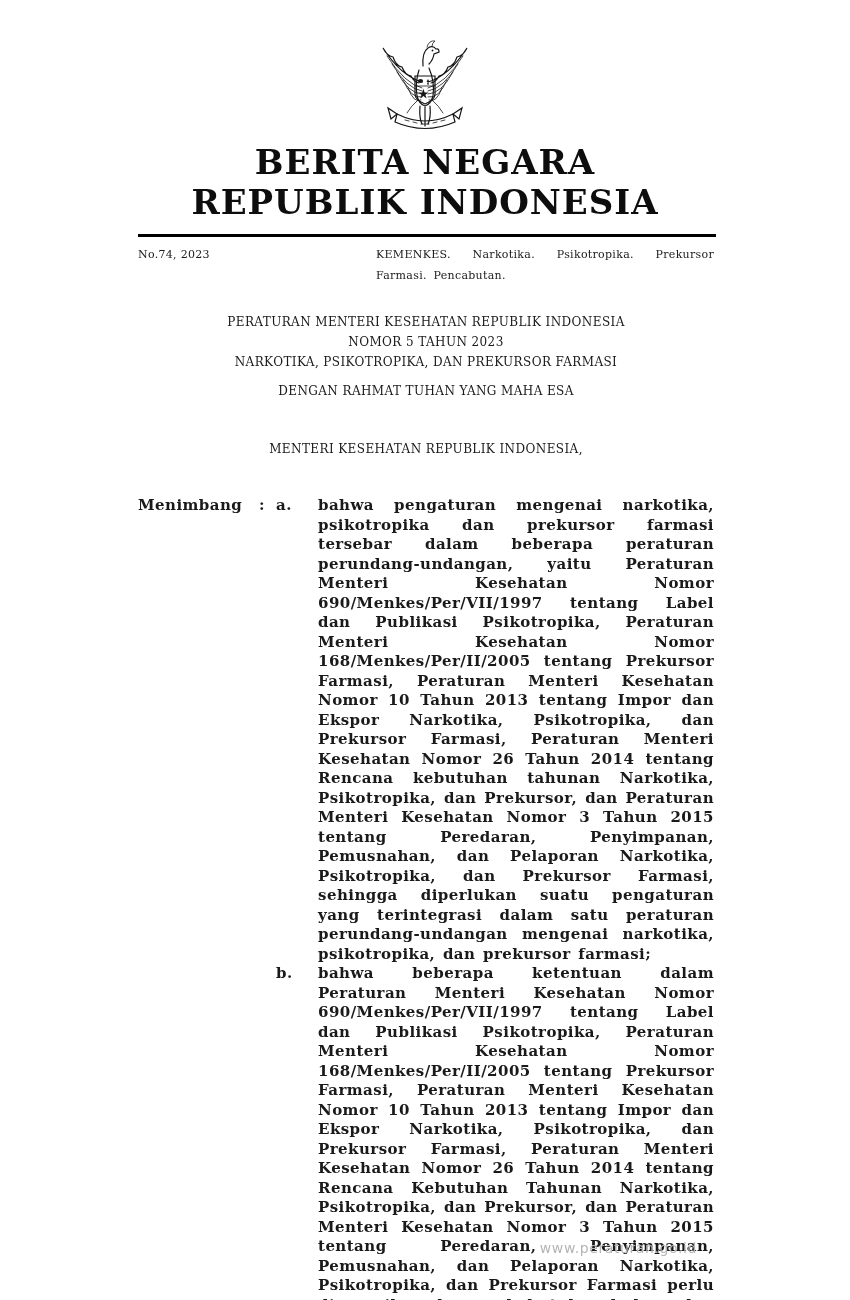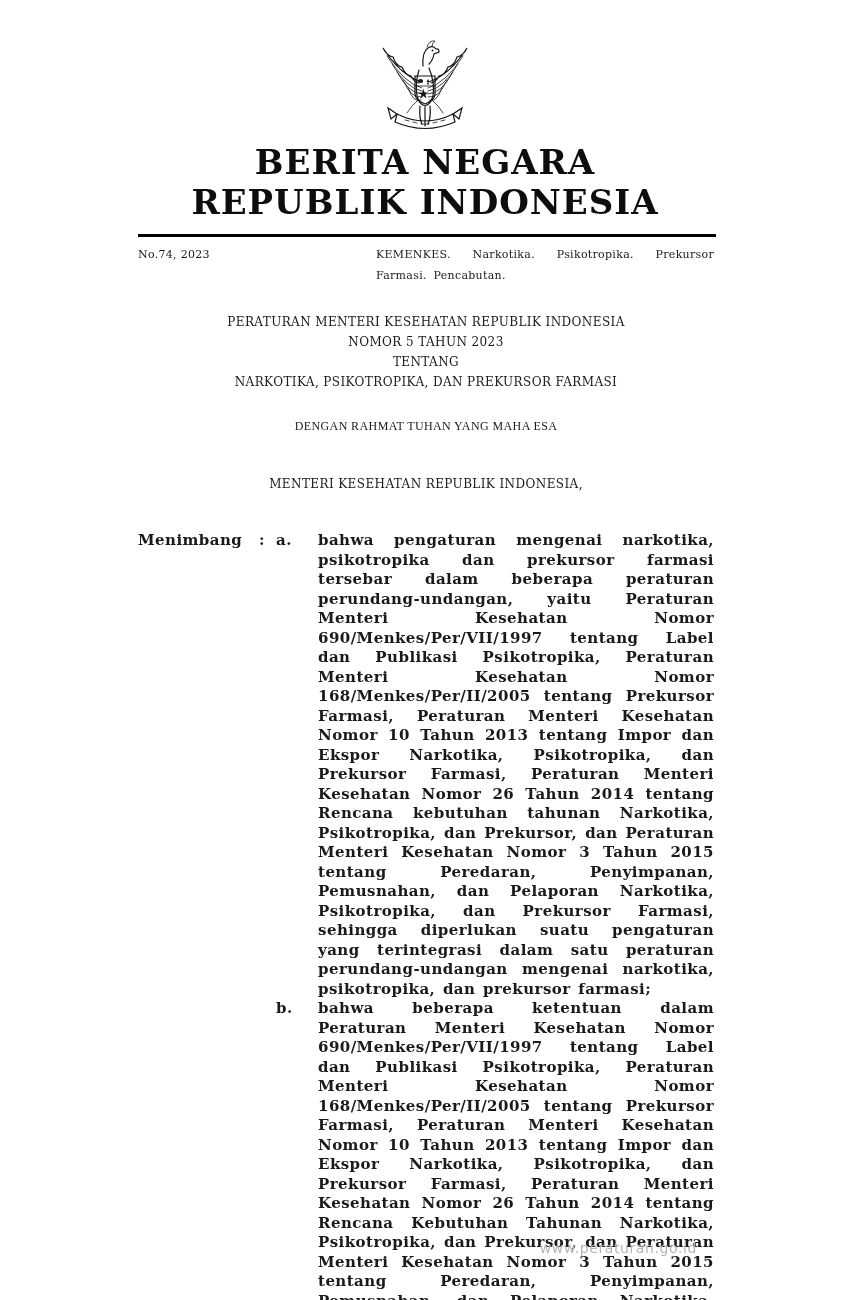--- a/index.html
+++ b/index.html
@@ -41,21 +41,21 @@
   .meta-number { width: 238px; flex: none; }
   .meta-subject { flex: 1; text-align: justify; word-spacing: 3px; }
   .doc-title {
     margin: 26px 95px 0 97px;
     text-align: center;
     font-size: 12px;
     line-height: 20px;
     letter-spacing: 0.4px;
   }
   .doc-title .t-line { white-space: nowrap; }
-  .invocation { margin-top: 24px; font-family: Liberation Serif, serif; }
+  .invocation { margin-top: 9px; }
   .authority  { margin-top: 38px; }
   .considering {
     margin: 37px 95px 0 97px;
     font-size: 15px;
     line-height: 19.5px;
     letter-spacing: 0.45px;
     font-weight: bold;
   }
   .c-row { display: flex; align-items: flex-start; }
   .c-label { width: 121px; flex: none; }
@@ -131,21 +131,20 @@
   <div class="rule"></div>
 
   <div class="meta-row">
     <div class="meta-number">No.74, 2023</div>
     <div class="meta-subject">KEMENKES. Narkotika. Psikotropika. Prekursor Farmasi. Pencabutan.</div>
   </div>
 
   <div class="doc-title">
     <div class="t-line">PERATURAN MENTERI KESEHATAN REPUBLIK INDONESIA</div>
     <div class="t-line">NOMOR 5 TAHUN 2023</div>
-    <div class="t-line">TENTANG</div>
     <div class="t-line">NARKOTIKA, PSIKOTROPIKA, DAN PREKURSOR FARMASI</div>
     <div class="t-line invocation">DENGAN RAHMAT TUHAN YANG MAHA ESA</div>
     <div class="t-line authority">MENTERI KESEHATAN REPUBLIK INDONESIA,</div>
   </div>
 
   <div class="considering">
     <div class="c-row">
       <div class="c-label">Menimbang</div>
       <div class="c-colon">:</div>
       <div class="c-letter">a.</div>

